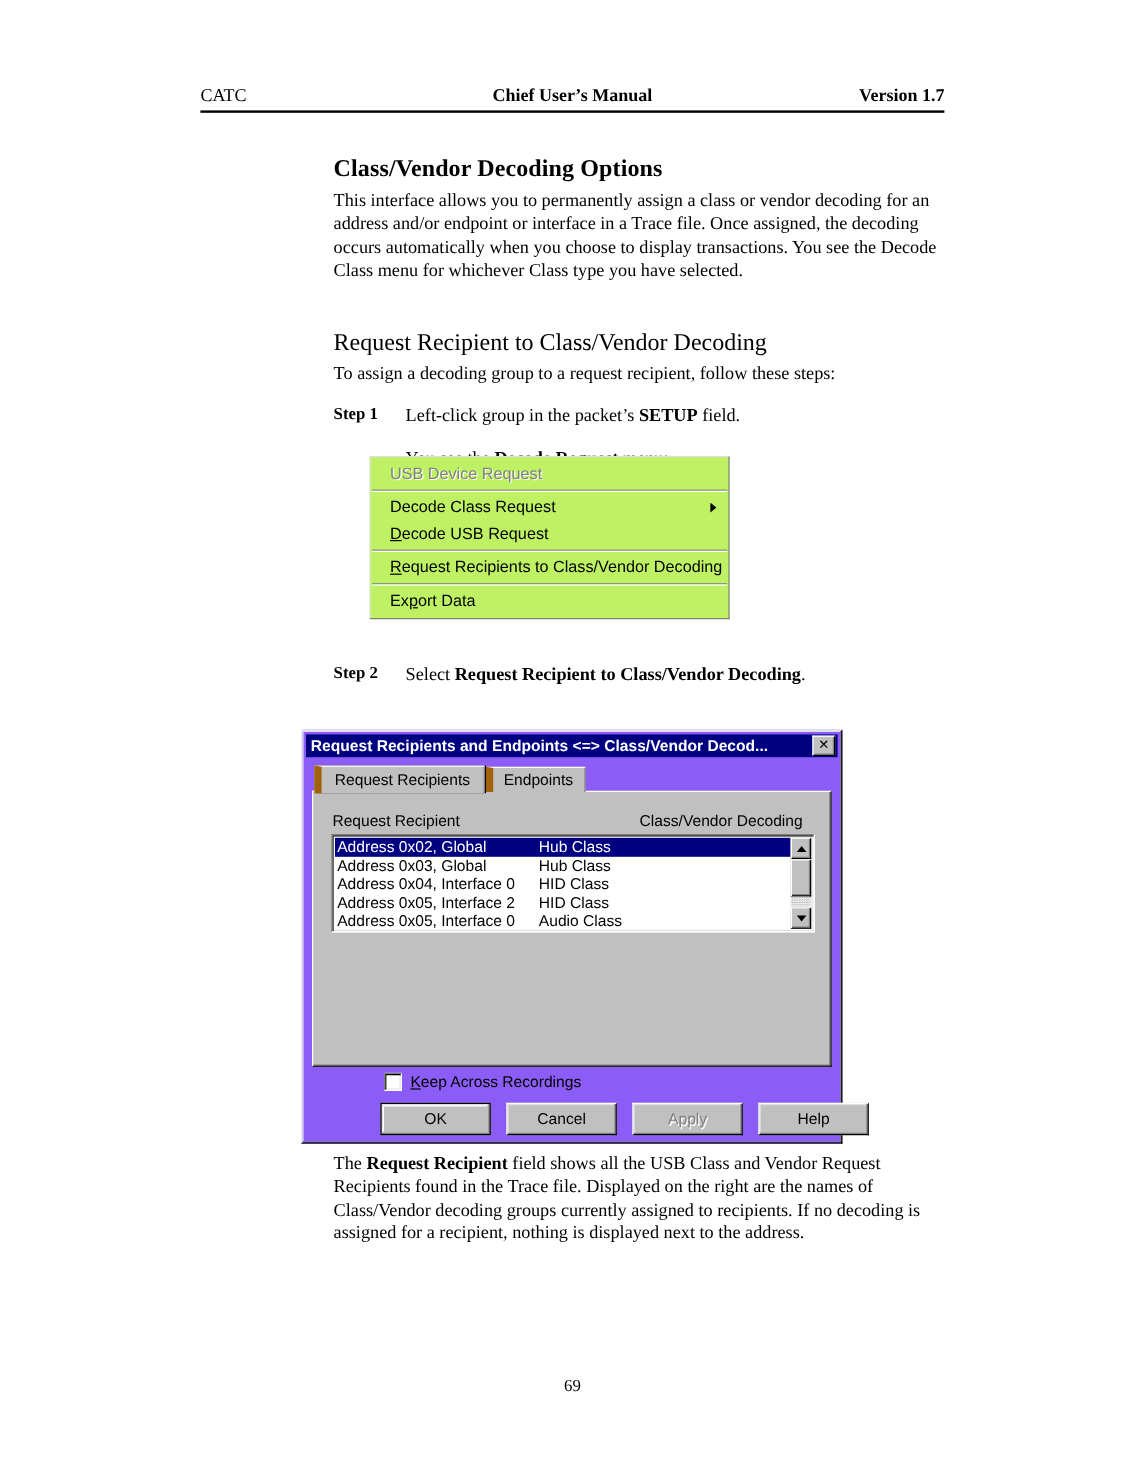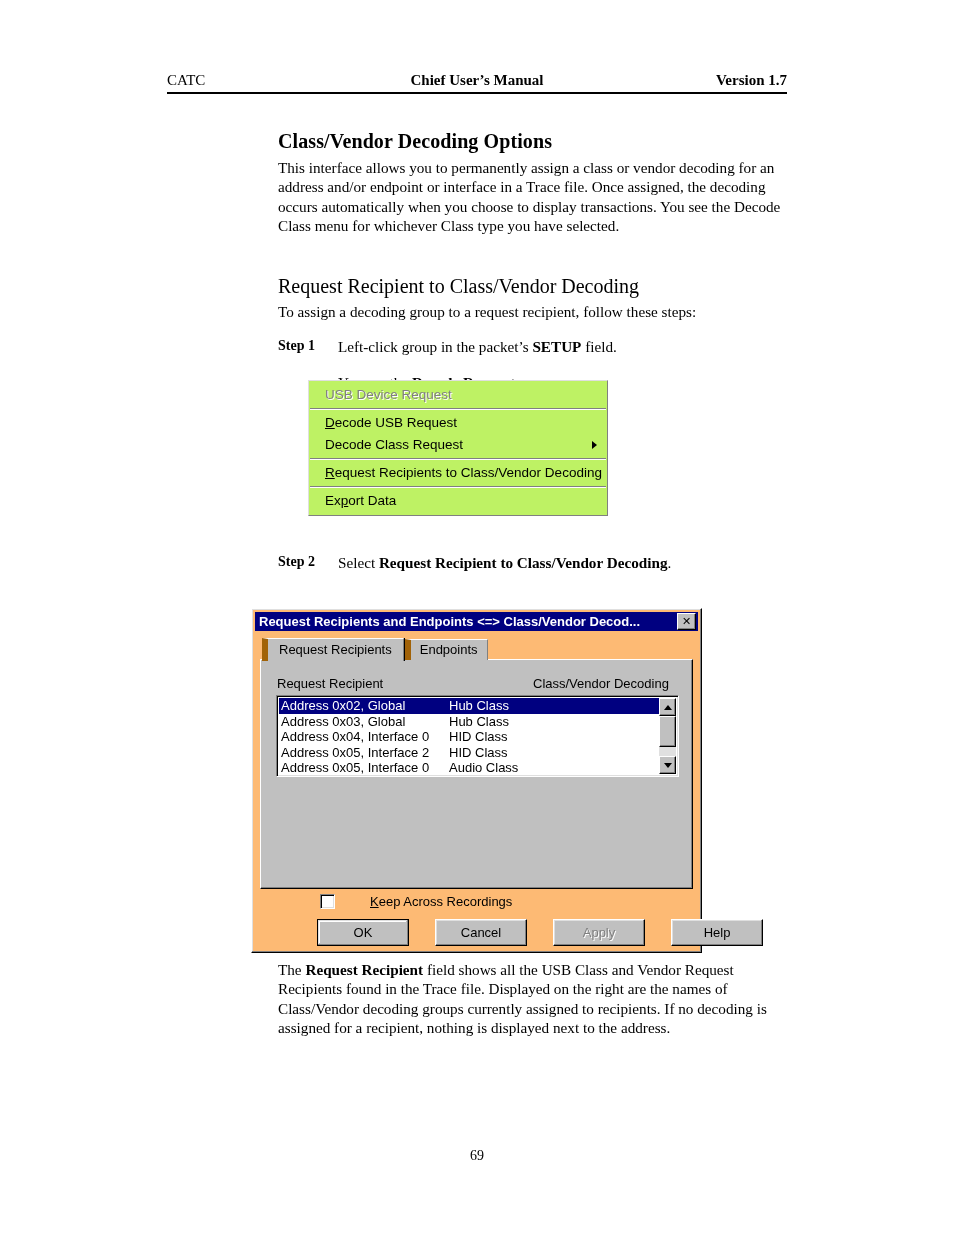--- a/index.html
+++ b/index.html
@@ -144,21 +144,21 @@
   .ctx-pad-top { height: 3px; }
   .ctx-pad-bot { height: 3px; }
 
   
   .dialog {
     position: absolute;
     left: 251px;
     top: 608px;
     width: 449px;
     height: 343px;
-    background: #fdba74;
+    background: #8b5cf6;
     border-top: 1px solid #ffffff;
     border-left: 1px solid #ffffff;
     border-right: 1px solid #000000;
     border-bottom: 1px solid #000000;
     box-shadow: inset -1px -1px 0 #808080, inset 1px 1px 0 #dfdfdf;
     font-family: "Liberation Sans", "DejaVu Sans", sans-serif;
     font-size: 13px;
   }
   .titlebar {
     position: absolute;
@@ -414,41 +414,40 @@
     font-size: 13px;
   }
 
   
   .checkrow {
     position: absolute;
     left: 68px;
     top: 285px;
     display: flex;
     font-size: 13px;
-    gap: 28px;
   }
   .checkbox {
     width: 13px;
     height: 13px;
     background: #ffffff;
     border-top: 1px solid #808080;
     border-left: 1px solid #808080;
     border-right: 1px solid #ffffff;
     border-bottom: 1px solid #ffffff;
     box-shadow: inset 1px 1px 0 #000000, inset -1px -1px 0 #dfdfdf;
     margin-right: 7px;
   }
 
   
   .btnrow {
     position: absolute;
     left: 65px;
     top: 310px;
     display: flex;
-    gap: 26px;
+    gap: 13px;
   }
   .dlg-btn {
     width: 90px;
     height: 25px;
     background: #c0c0c0;
     border-top: 1px solid #ffffff;
     border-left: 1px solid #ffffff;
     border-right: 1px solid #000000;
     border-bottom: 1px solid #000000;
     box-shadow: inset -1px -1px 0 #808080, inset 1px 1px 0 #dfdfdf;
@@ -514,26 +513,26 @@
 <div class="ctx-menu win">
   <div class="ctx-pad-top"></div>
 
   <div class="ctx-item disabled">
     <span>USB Device Request</span>
   </div>
 
   <div class="ctx-sep"></div>
 
   <div class="ctx-item">
-    <span class="mn">D</span><span>ecode USB Request</span>
-  </div>
-
-  <div class="ctx-item">
     <span class="mn"></span><span>Decode Class Request</span>
     <span class="ctx-arrow"></span>
+  </div>
+
+  <div class="ctx-item">
+    <span class="mn">D</span><span>ecode USB Request</span>
   </div>
 
   <div class="ctx-sep"></div>
 
   <div class="ctx-item">
     <span class="mn">R</span><span>equest Recipients to Class/Vendor Decoding</span>
   </div>
 
   <div class="ctx-sep"></div>
 

